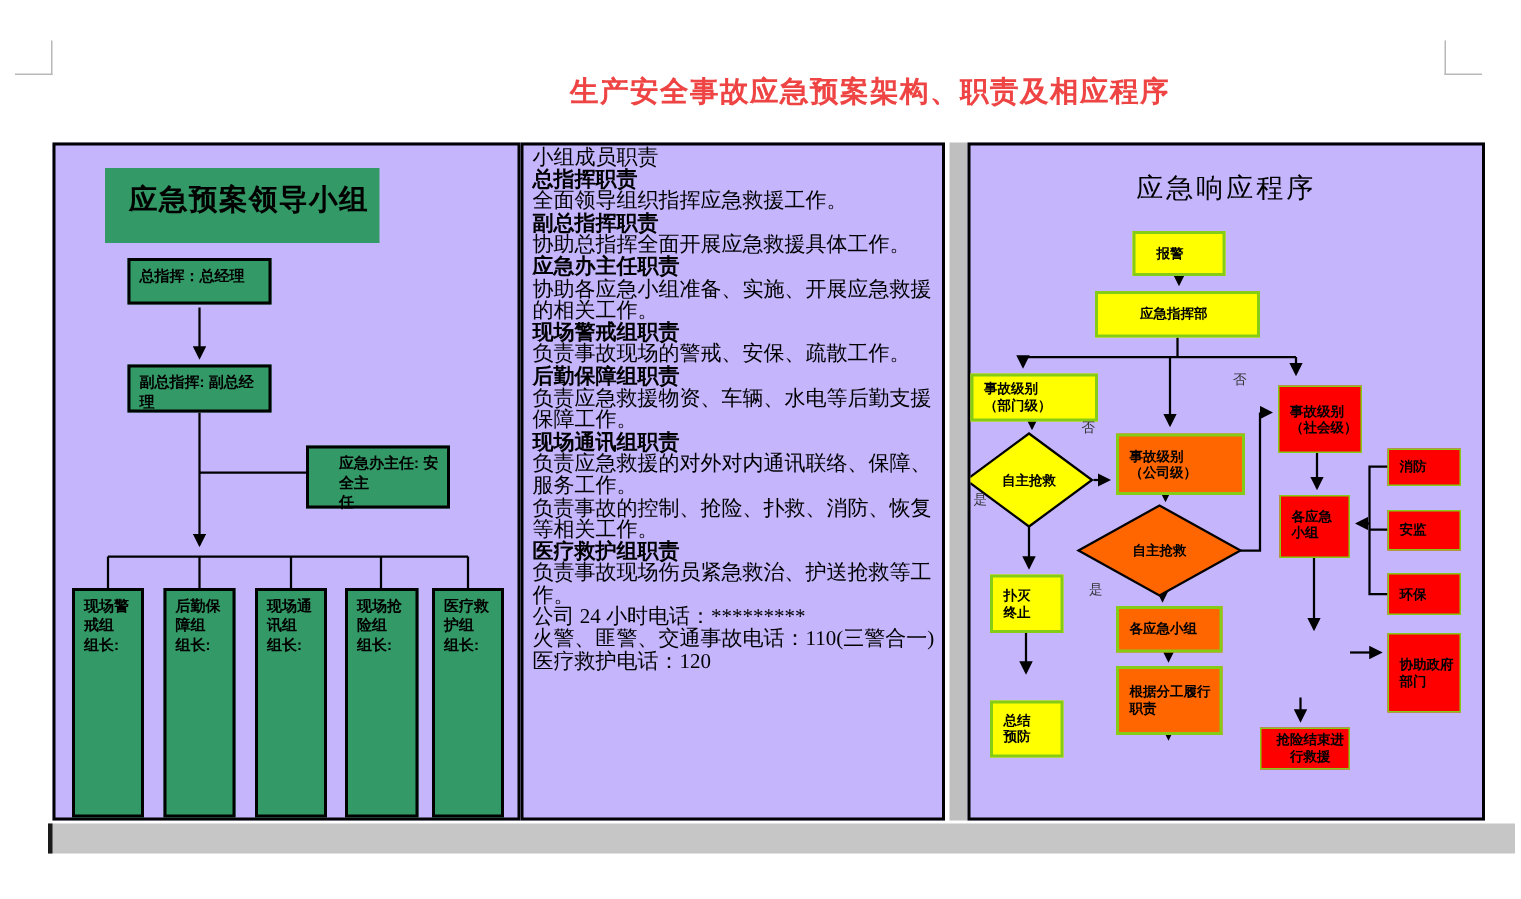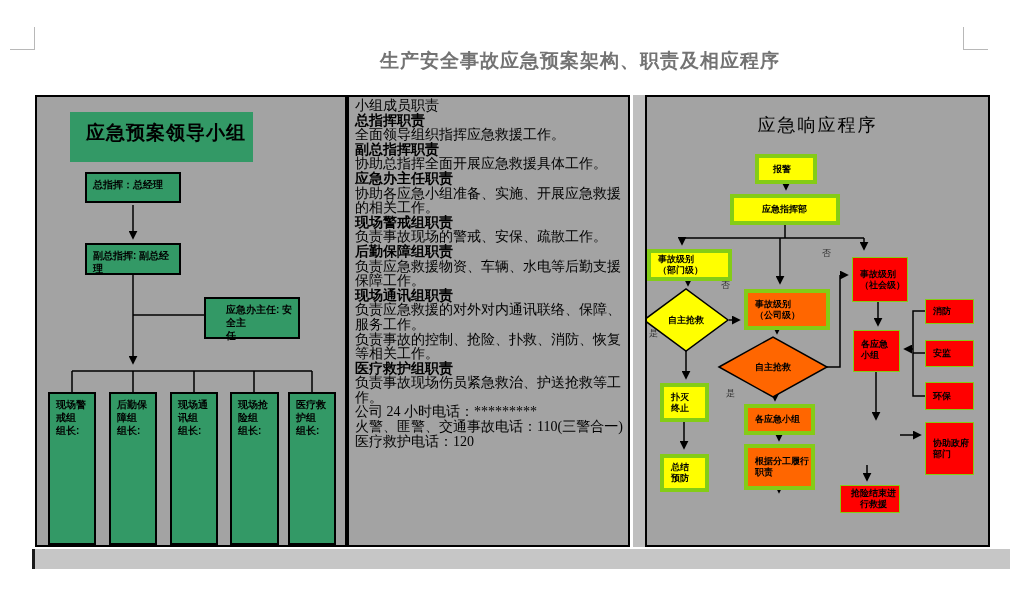--- a/index.html
+++ b/index.html
@@ -6,23 +6,23 @@
   body{
     width:1014px;height:599px;position:relative;overflow:hidden;
     background:#ffffff;font-family:"Liberation Serif", serif;color:#000;
   }
   
   .corner{position:absolute;width:24px;height:22px;}
   .corner.tl{left:10px;top:27px;border-right:1px solid #b8b8b8;border-bottom:1px solid #b8b8b8;}
   .corner.tr{left:963px;top:27px;border-left:1px solid #b8b8b8;border-bottom:1px solid #b8b8b8;}
   .doc-title{
     position:absolute;left:170px;top:48px;width:820px;text-align:center;
-    font-size:19px;font-weight:bold;color:#737373;letter-spacing:1px;
+    font-size:19px;font-weight:bold;color:#ef4444;letter-spacing:1px;
   }
-  .panel{position:absolute;top:95px;height:452px;border:2px solid #000;background:#a3a3a3;box-sizing:border-box;}
+  .panel{position:absolute;top:95px;height:452px;border:2px solid #000;background:#c4b5fd;box-sizing:border-box;}
   #leadership-panel{left:35px;width:312px;}
   #duties-panel{left:347px;width:283px;padding:2px 5px 0 6px;}
   #flowchart-panel{left:645px;width:345px;}
   .gap-strip{position:absolute;left:633px;top:95px;width:12px;height:452px;background:#bfbfbf;}
   .bottom-bar{position:absolute;left:32px;top:549px;width:975px;height:20px;background:#c6c6c6;border-left:3px solid #1a1a1a;}
 
   
   .org-box{position:absolute;background:#339966;border:2px solid #000;box-sizing:border-box;
     font-family:"Liberation Sans", sans-serif;font-size:10px;font-weight:600;line-height:13px;
     padding:4px 3px 0 6px;white-space:pre-line;}
@@ -30,21 +30,21 @@
     font-size:19px;font-weight:600;padding:8px 0 0 16px;box-sizing:border-box;letter-spacing:1px;}
   svg.wires{position:absolute;left:0;top:0;}
 
   
   #duties-panel p{margin:0;font-size:14px;line-height:14.6px;}
   #duties-panel p.bold{font-weight:bold;}
 
   
   .flow-title{position:absolute;left:0;top:16px;width:100%;text-align:center;
     font-size:18px;letter-spacing:2px;}
-  .node{position:absolute;border:4px solid #84cc16;box-sizing:border-box;
+  .node{position:absolute;border:2px solid #84cc16;box-sizing:border-box;
     font-family:"Liberation Sans", sans-serif;font-size:9px;font-weight:600;line-height:11px;
     display:flex;align-items:center;padding-left:7px;white-space:pre-line;}
   .node.yellow{background:#ffff00;}
   .node.orange{background:#ff6600;}
   .node.red{background:#ff0000;border-width:1.5px;}
   .dtext{position:absolute;font-family:"Liberation Sans", sans-serif;font-size:9px;font-weight:600;
     width:60px;text-align:center;}
   .branch-label{position:absolute;font-family:"Liberation Sans", sans-serif;font-size:9px;color:#333;}
 </style>
 </head>
@@ -147,21 +147,21 @@
 
   <div class="flow-title">应急响应程序</div>
 
   <div class="node yellow" style="left:108px;top:57px;width:62px;height:30px;padding-left:14px;">报警</div>
   <div class="node yellow" style="left:83px;top:97px;width:110px;height:31px;padding-left:28px;">应急指挥部</div>
   <div class="node yellow" style="left:0px;top:152px;width:85px;height:32px;">事故级别
 （部门级）</div>
   <div class="dtext" style="left:9px;top:217px;">自主抢救</div>
   <div class="node yellow" style="left:13px;top:286px;width:49px;height:39px;">扑灭
 终止</div>
-  <div class="node yellow" style="left:13px;top:357px;width:49px;height:38px;">总结
+  <div class="node yellow" style="left:13px;top:370px;width:49px;height:38px;">总结
 预防</div>
   <div class="node orange" style="left:97px;top:192px;width:86px;height:41px;">事故级别
 （公司级）</div>
   <div class="dtext" style="left:96px;top:264px;">自主抢救</div>
   <div class="node orange" style="left:97px;top:307px;width:71px;height:31px;">各应急小组</div>
   <div class="node orange" style="left:97px;top:347px;width:71px;height:46px;">根据分工履行职责</div>
   <div class="node red" style="left:205px;top:160px;width:56px;height:45px;">事故级别
 （社会级）</div>
   <div class="node red" style="left:206px;top:233px;width:47px;height:42px;font-family:Liberation Mono, monospace;">各应急
 小组</div>

